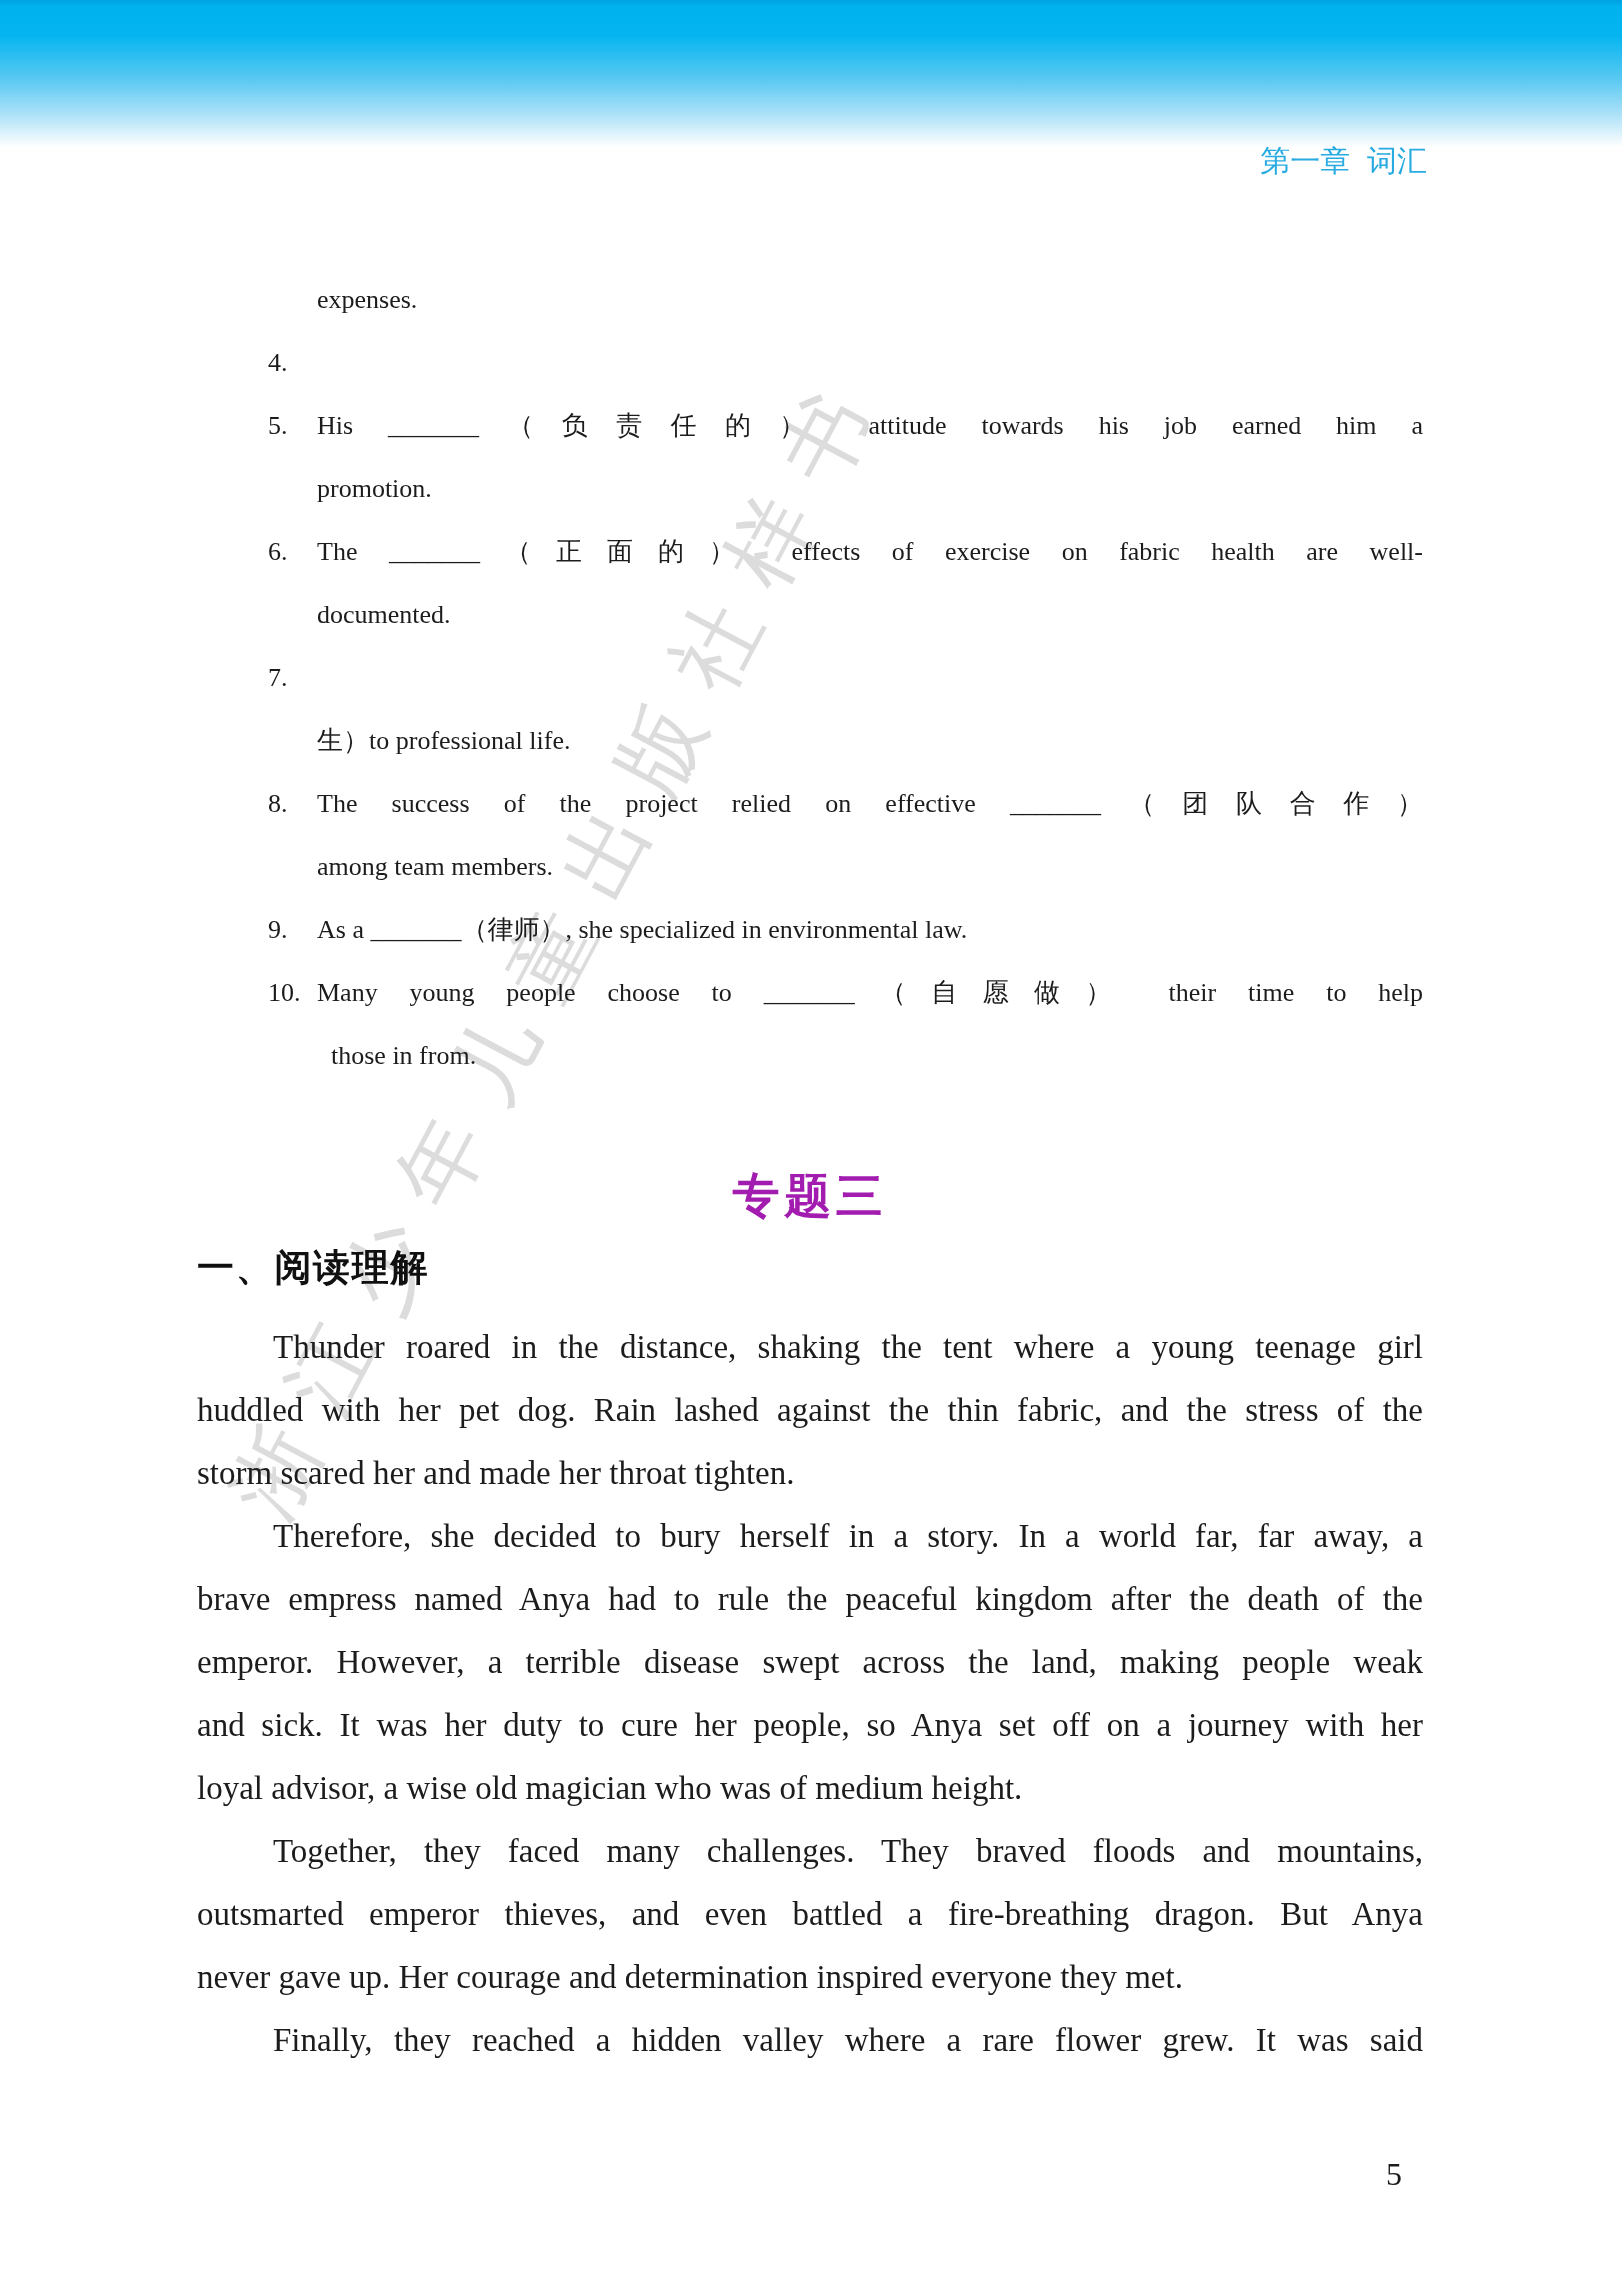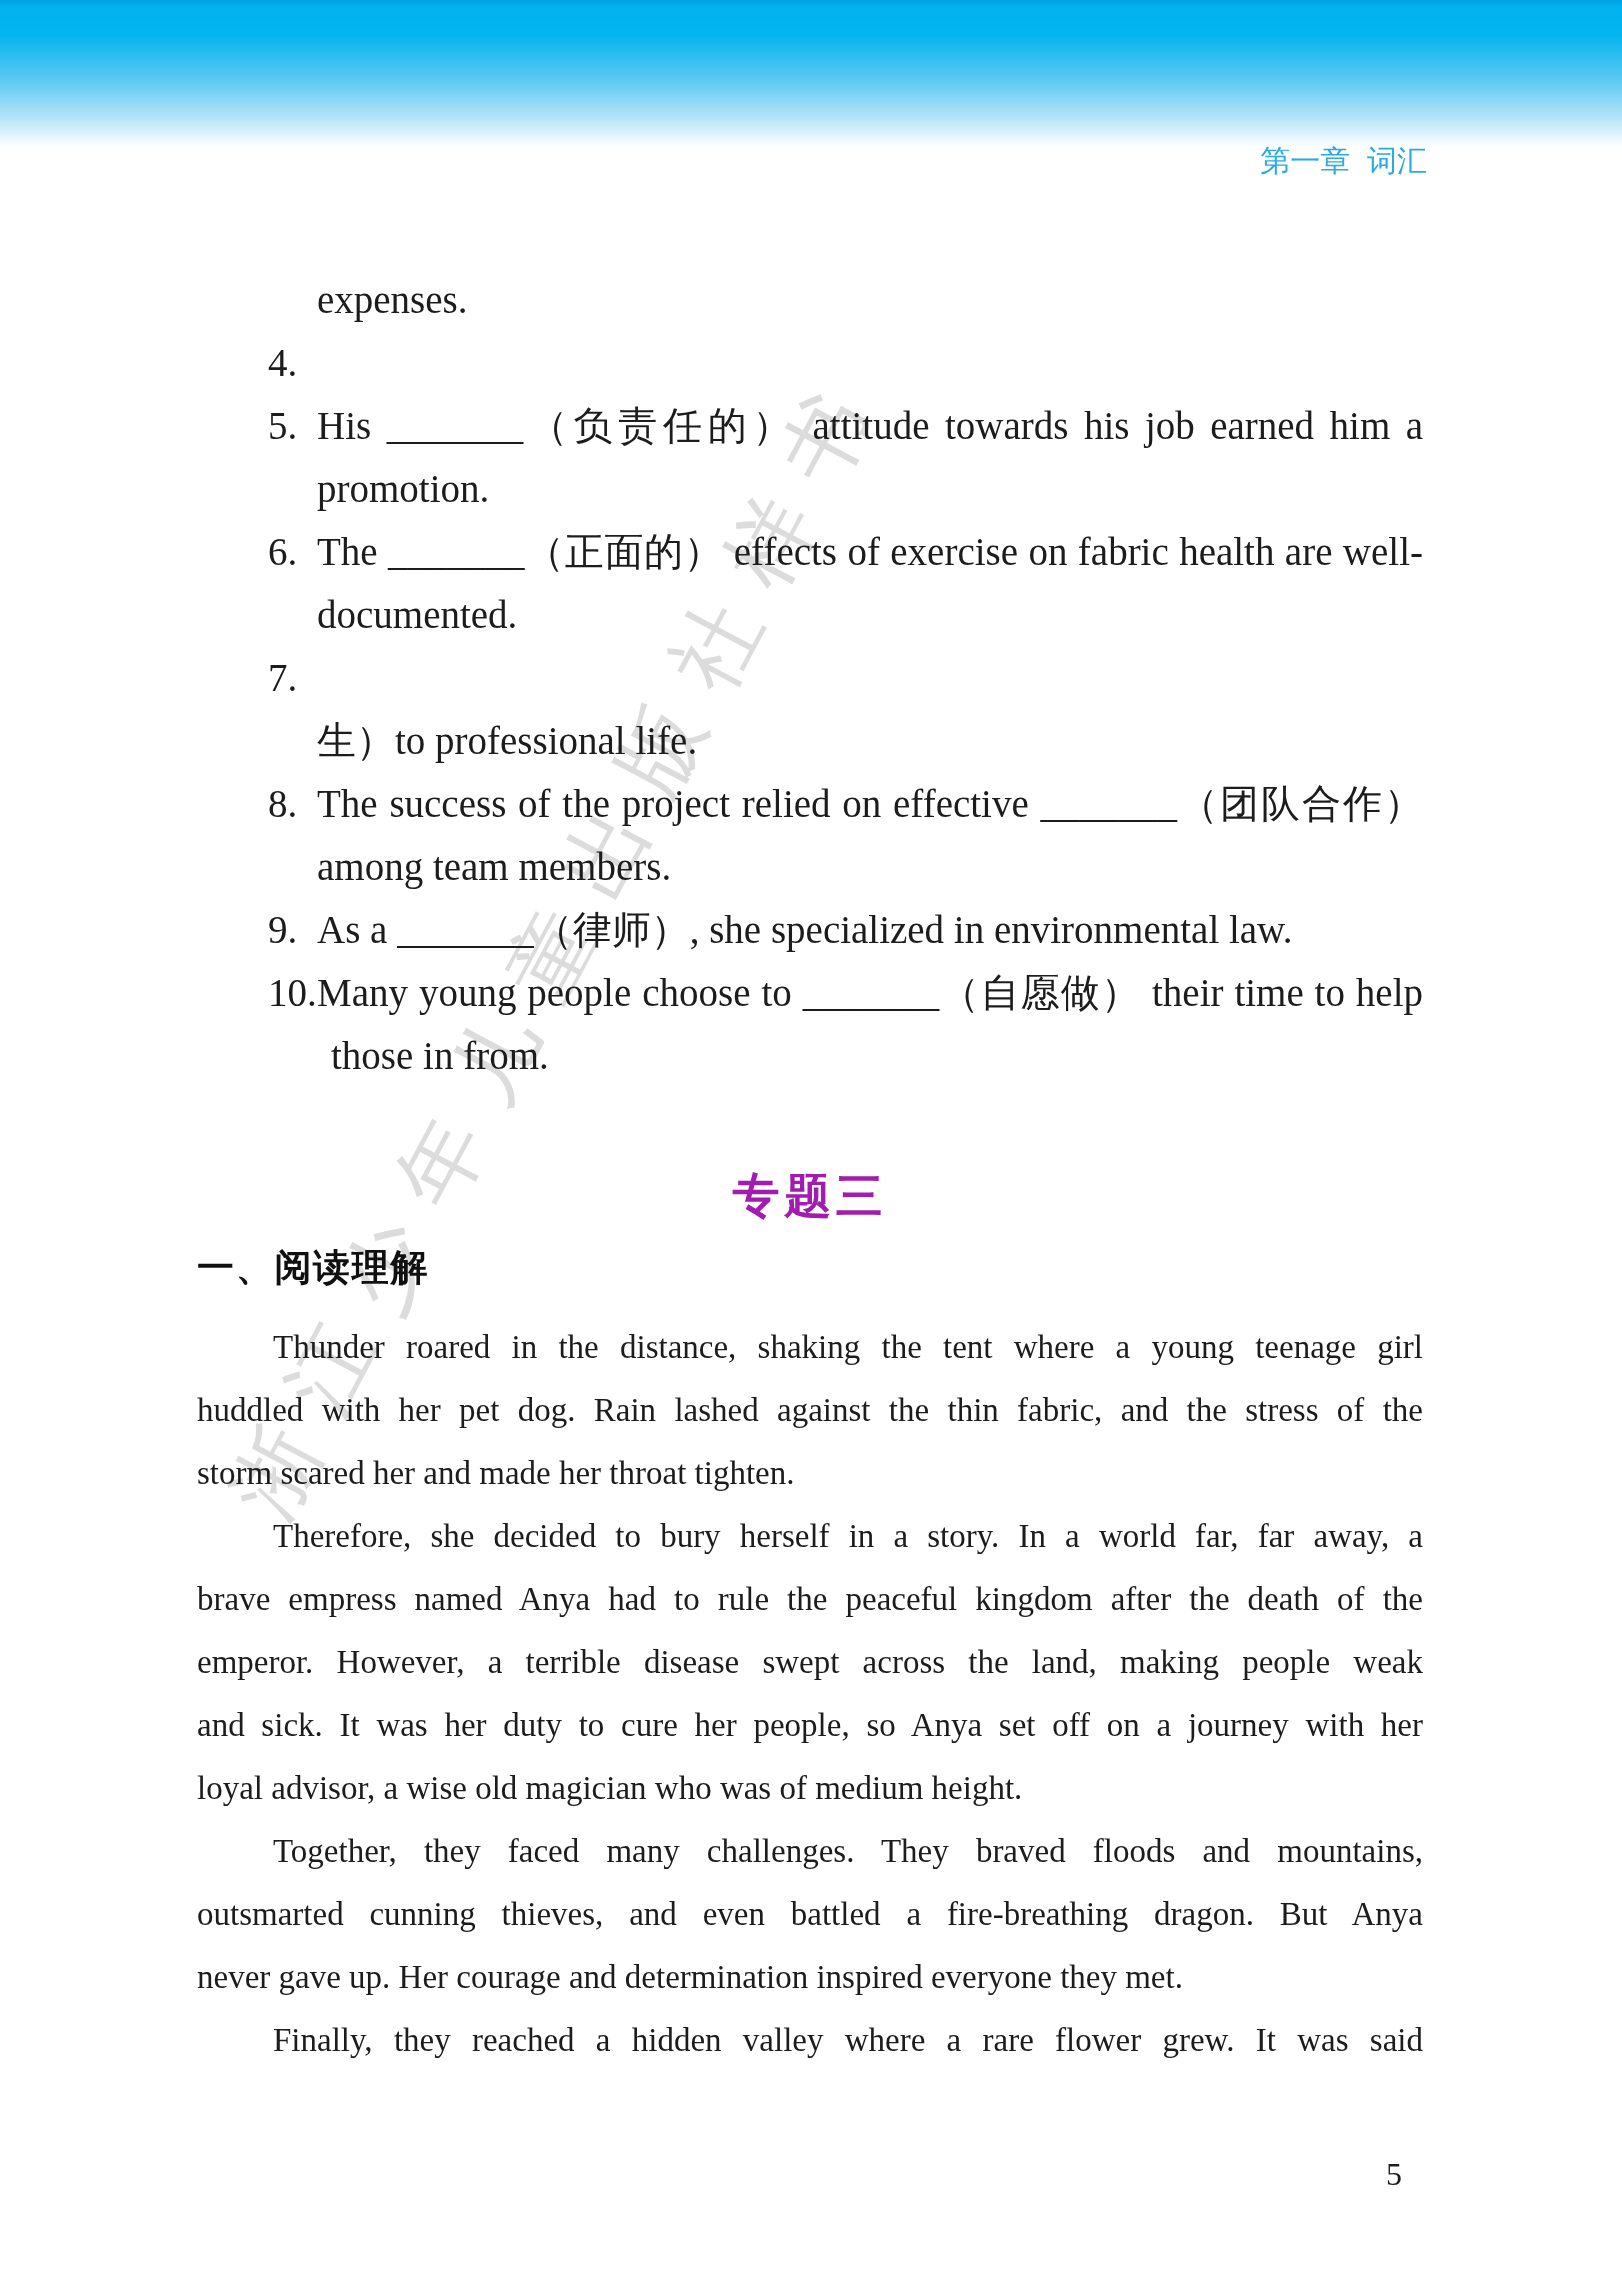--- a/index.html
+++ b/index.html
@@ -64,21 +64,21 @@
     left: 197px;
     top: 268px;
     width: 1226px;
     z-index: 1;
   }
   
   .xline {
     position: relative;
     height: 63px;
     line-height: 63px;
-    font-size: 39px;
+    font-size: 26px;
     padding-left: 120px;
     text-align: justify;
     text-align-last: left;
   }
   .xline .num {
     position: absolute;
     left: 71px;
     top: 0;
   }
   .xline.js { text-align-last: justify; }
@@ -180,21 +180,21 @@
     <div class="para-block">
       <div class="para-line ind js">Thunder roared in the distance, shaking the tent where a young teenage girl</div>
       <div class="para-line js">huddled with her pet dog. Rain lashed against the thin fabric, and the stress of the</div>
       <div class="para-line">storm scared her and made her throat tighten.</div>
       <div class="para-line ind js">Therefore, she decided to bury herself in a story. In a world far, far away, a</div>
       <div class="para-line js">brave empress named Anya had to rule the peaceful kingdom after the death of the</div>
       <div class="para-line js">emperor. However, a terrible disease swept across the land, making people weak</div>
       <div class="para-line js">and sick. It was her duty to cure her people, so Anya set off on a journey with her</div>
       <div class="para-line">loyal advisor, a wise old magician who was of medium height.</div>
       <div class="para-line ind js">Together, they faced many challenges. They braved floods and mountains,</div>
-      <div class="para-line js">outsmarted cunning thieves, and even battled a fire-breathing dragon. But Anya</div>
+      <div class="para-line js">outsmarted emperor thieves, and even battled a fire-breathing dragon. But Anya</div>
       <div class="para-line">never gave up. Her courage and determination inspired everyone they met.</div>
       <div class="para-line ind js">Finally, they reached a hidden valley where a rare flower grew. It was said</div>
     </div>
 
   </main>
 
   <div class="page-num">5</div>
 
 </div>
 

